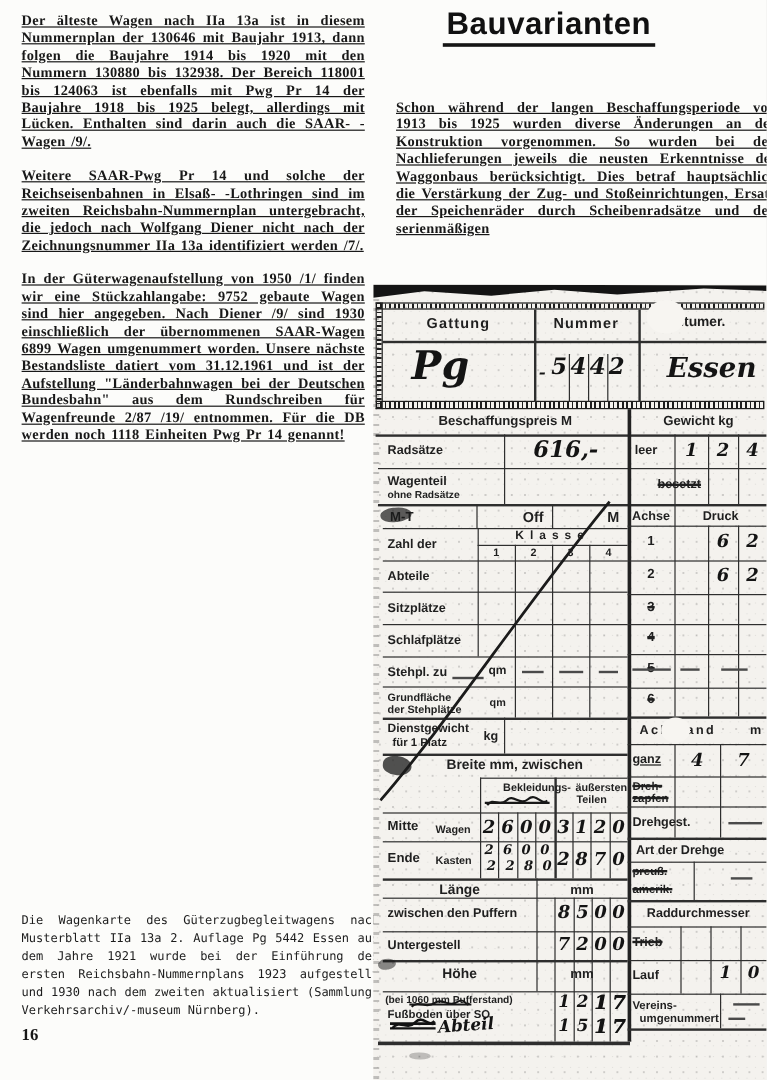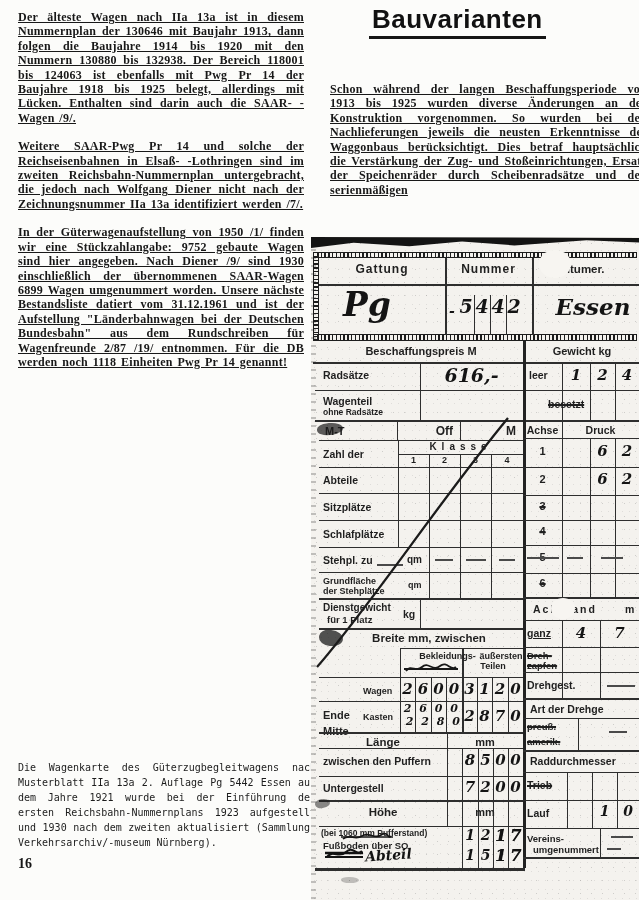--- a/index.html
+++ b/index.html
@@ -191,21 +191,21 @@
     <div class="lab" style="left:216px;top:442px;font-size:10.5px;">Drehgest.</div>
     <div class="dash" style="left:296px;top:448px;width:28px;"></div>
     <i class="l" style="left:212px;top:461px;width:116px;height:2px;"></i>
     <div class="lab" style="left:219px;top:466px;font-size:10.5px;">Art der Drehge</div>
     <i class="l" style="left:212px;top:481px;width:116px;height:1.4px;"></i>
     <i class="l" style="left:267px;top:481px;width:1.2px;height:32px;"></i>
     <div class="lab strike" style="left:216px;top:484px;font-size:9.5px;">preuß.</div>
     <div class="lab strike" style="left:216px;top:499px;font-size:9.5px;">amerik.</div>
     <div class="dash" style="left:298px;top:494px;width:18px;"></div>
     <i class="l" style="left:212px;top:513px;width:116px;height:2px;"></i>
-    <div class="lab" style="left:219px;top:518px;font-size:10.5px;">Raddurchmesser</div>
+    <div class="lab" style="left:202px;top:518px;font-size:10.5px;padding-left:26px;">Raddurchmesser</div>
     <i class="l" style="left:212px;top:535px;width:116px;height:1.4px;"></i>
     <i class="l" style="left:256px;top:535px;width:1.2px;height:56px;"></i>
     <i class="l" style="left:281px;top:535px;width:1.2px;height:56px;"></i>
     <i class="l" style="left:306px;top:535px;width:1.2px;height:56px;"></i>
     <div class="lab strike" style="left:216px;top:542px;font-size:10.5px;">Trieb</div>
     <i class="l" style="left:212px;top:563px;width:116px;height:1.4px;"></i>
     <div class="lab" style="left:216px;top:570px;font-size:10.5px;">Lauf</div>
     <div class="hw ctr" style="left:281px;top:566px;width:25px;font-size:14px;">1</div>
     <div class="hw ctr" style="left:306px;top:566px;width:22px;font-size:14px;">0</div>
     <i class="l" style="left:212px;top:591px;width:116px;height:1.4px;"></i>
@@ -227,21 +227,21 @@
       <path d="M3,10 C8,3 13,12 19,6 S30,11 37,5 S48,11 53,6" fill="none" stroke="#181818" stroke-width="1.8"></path>
       <line x1="1" y1="8" x2="55" y2="8" stroke="#181818" stroke-width="1.8"></line>
     </svg>
     <i class="l" style="left:8px;top:440px;width:204px;height:1.4px;"></i>
     <i class="l" style="left:104px;top:440px;width:1px;height:55px;"></i>
     <i class="l" style="left:120px;top:440px;width:1px;height:55px;"></i>
     <i class="l" style="left:135px;top:440px;width:1px;height:55px;"></i>
     <i class="l" style="left:166px;top:440px;width:1px;height:55px;"></i>
     <i class="l" style="left:181px;top:440px;width:1px;height:55px;"></i>
     <i class="l" style="left:197px;top:440px;width:1px;height:55px;"></i>
-    <div class="lab" style="left:12px;top:446px;font-size:11px;margin-top:42px;">Mitte</div>
+    <div class="lab" style="left:12px;top:446px;font-size:11px;">Mitte</div>
     <div class="lab" style="left:52px;top:449px;font-size:9px;">Wagen</div>
     <div class="hw ctr" style="left:89px;top:443px;width:15px;font-size:15px;">2</div>
     <div class="hw ctr" style="left:104px;top:443px;width:16px;font-size:15px;">6</div>
     <div class="hw ctr" style="left:120px;top:443px;width:15px;font-size:15px;">0</div>
     <div class="hw ctr" style="left:135px;top:443px;width:16px;font-size:15px;">0</div>
     <div class="hw ctr" style="left:151px;top:443px;width:15px;font-size:15px;">3</div>
     <div class="hw ctr" style="left:166px;top:443px;width:15px;font-size:15px;">1</div>
     <div class="hw ctr" style="left:181px;top:443px;width:16px;font-size:15px;">2</div>
     <div class="hw ctr" style="left:197px;top:443px;width:15px;font-size:15px;">0</div>
     <i class="l" style="left:8px;top:464px;width:204px;height:1.4px;"></i>

